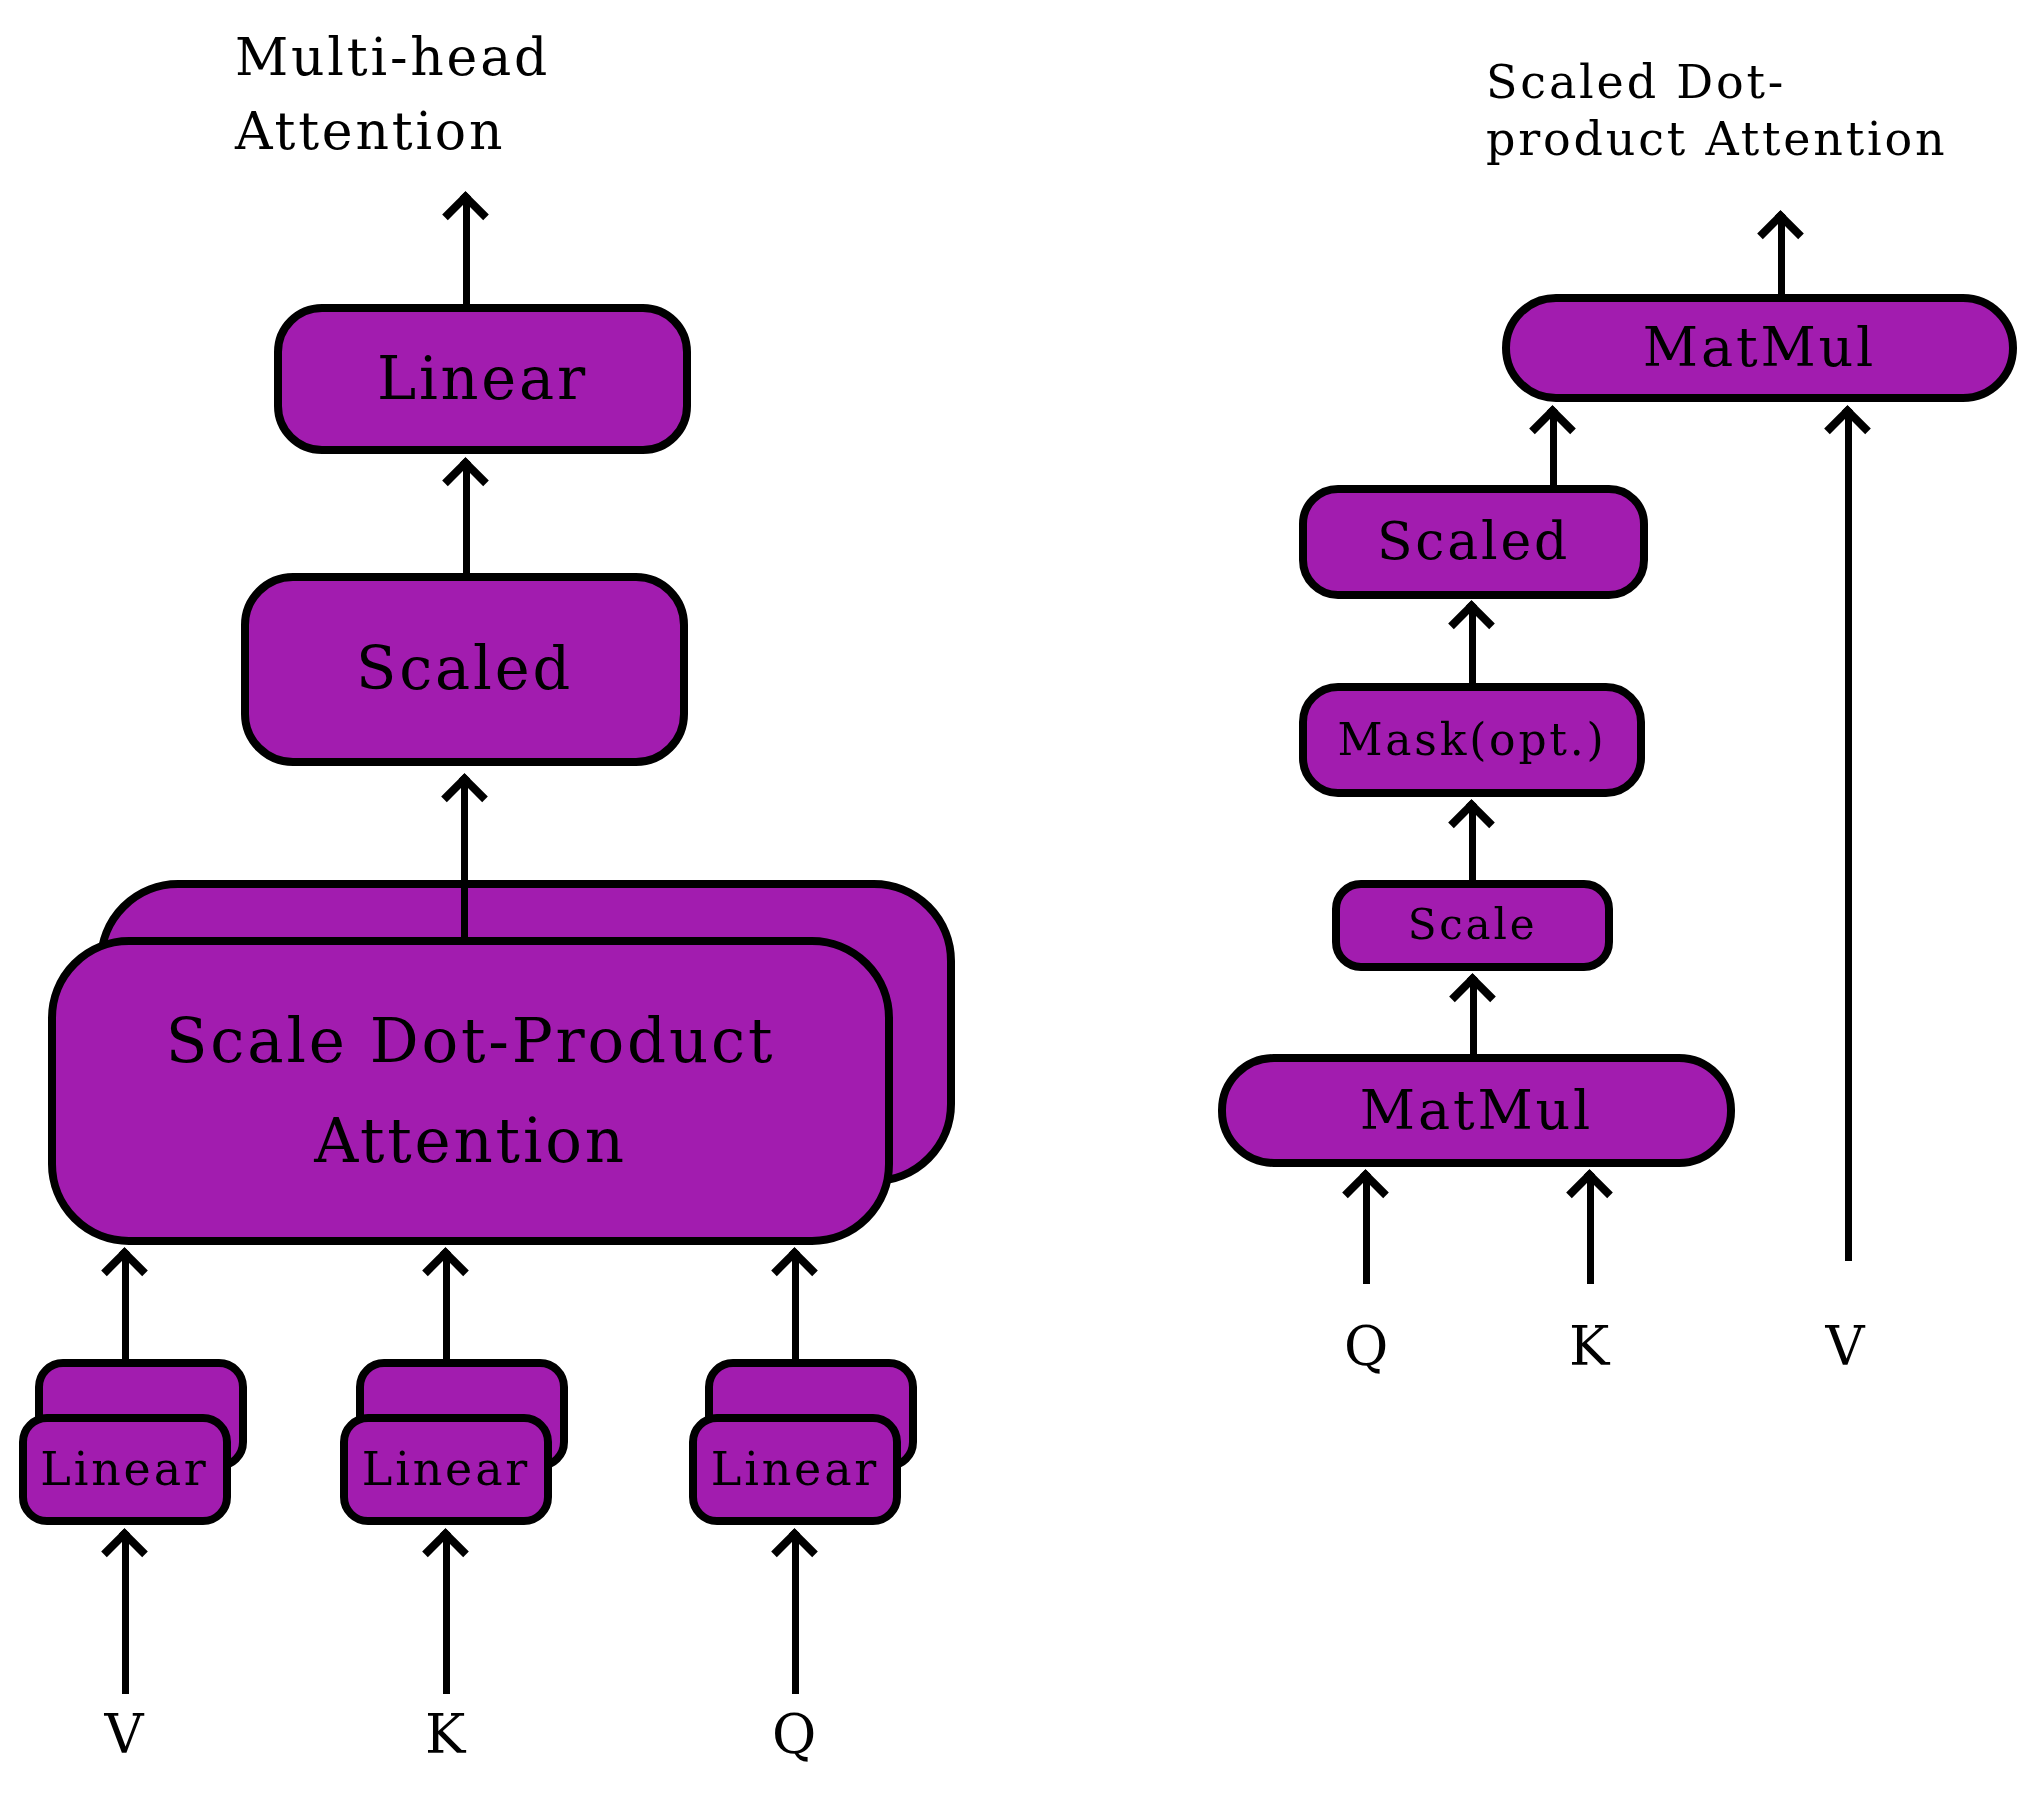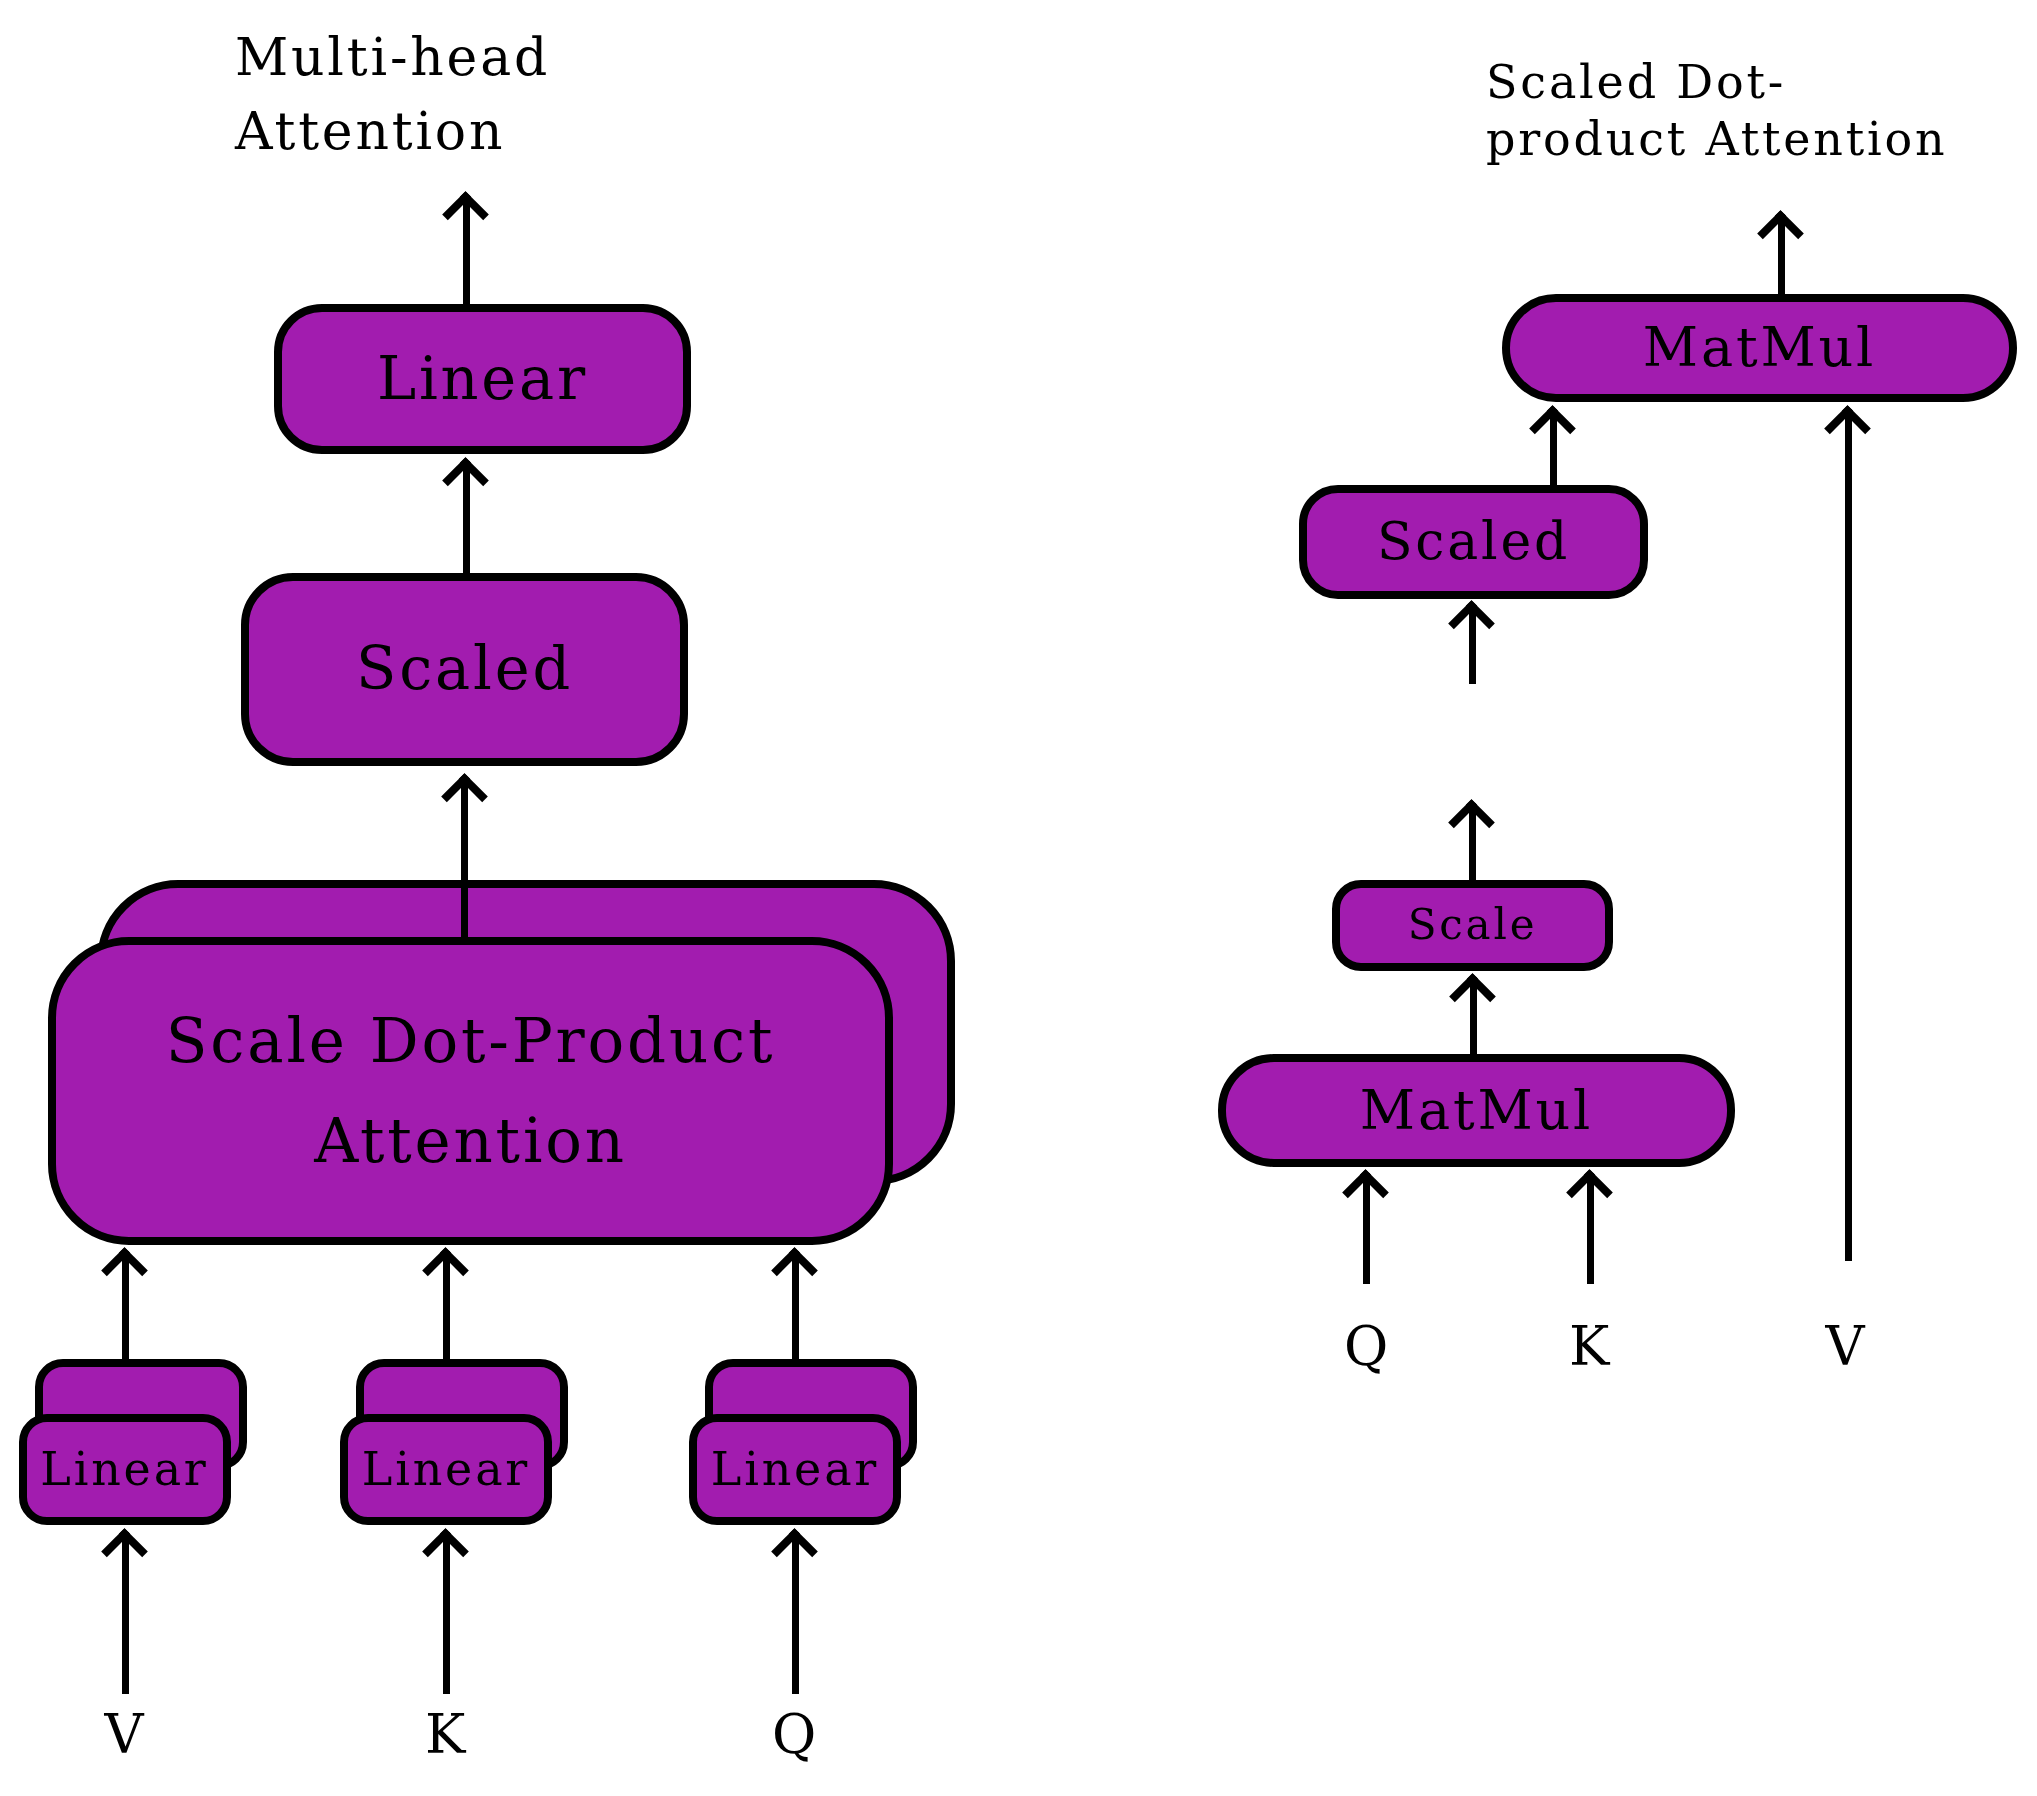--- a/index.html
+++ b/index.html
@@ -104,20 +104,23 @@
   <div class="vline z3" style="left:1550px; top:409px; height:78px;"></div>
   <div class="chev z3" style="left:1536px; top:412px;"></div>
 
   <div class="box z2" style="left:1299px; top:485px; width:349px; height:114px; border-radius:39px; font-size:52px;">
     <span>Scaled</span>
   </div>
 
   <div class="vline z3" style="left:1469px; top:605px; height:79px;"></div>
   <div class="chev z3" style="left:1455px; top:607px;"></div>
 
+  <div class="box z2" style="left:1299px; top:683px; width:346px; height:114px; border-radius:39px; font-size:44px;">
+    <span>Mask(opt.)</span>
+  </div>
 
   <div class="vline z3" style="left:1469px; top:803px; height:78px;"></div>
   <div class="chev z3" style="left:1455px; top:806px;"></div>
 
   <div class="box z2" style="left:1332px; top:880px; width:281px; height:91px; border-radius:29px; font-size:42px;">
     <span>Scale</span>
   </div>
 
   <div class="vline z3" style="left:1470px; top:977px; height:78px;"></div>
   <div class="chev z3" style="left:1456px; top:980px;"></div>

